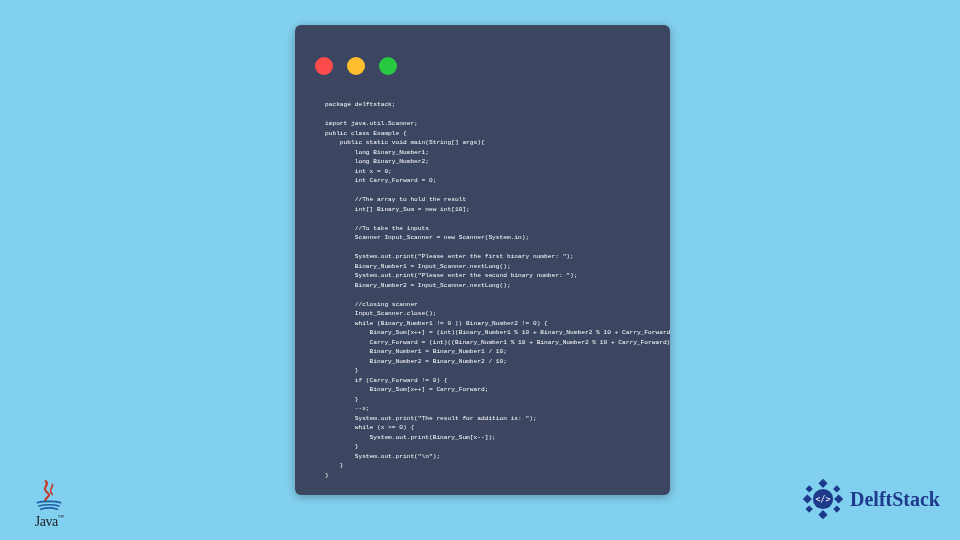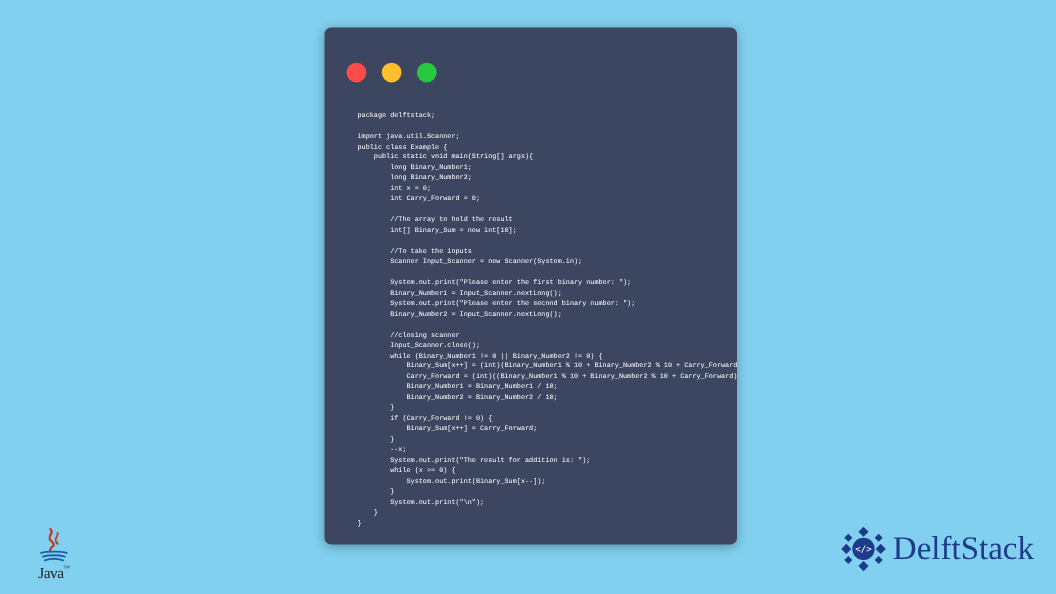--- a/index.html
+++ b/index.html
@@ -84,23 +84,23 @@
     gap: 4px;
   }
   .delft-logo .badge {
     width: 46px;
     height: 46px;
     position: relative;
   }
   .delft-logo .badge svg { width: 46px; height: 46px; }
   .delft-logo .brand {
     font-family: Georgia, "Times New Roman", serif;
-    font-size: 30px;
+    font-size: 20px;
     color: #1e3a8a;
-    font-weight: 400;
+    font-weight: 700;
   }
 </style>
 </head>
 <body>
 
 <div class="page">
 
   <div class="code-window">
     <div class="traffic-lights">
       <span class="tl-red"></span>

